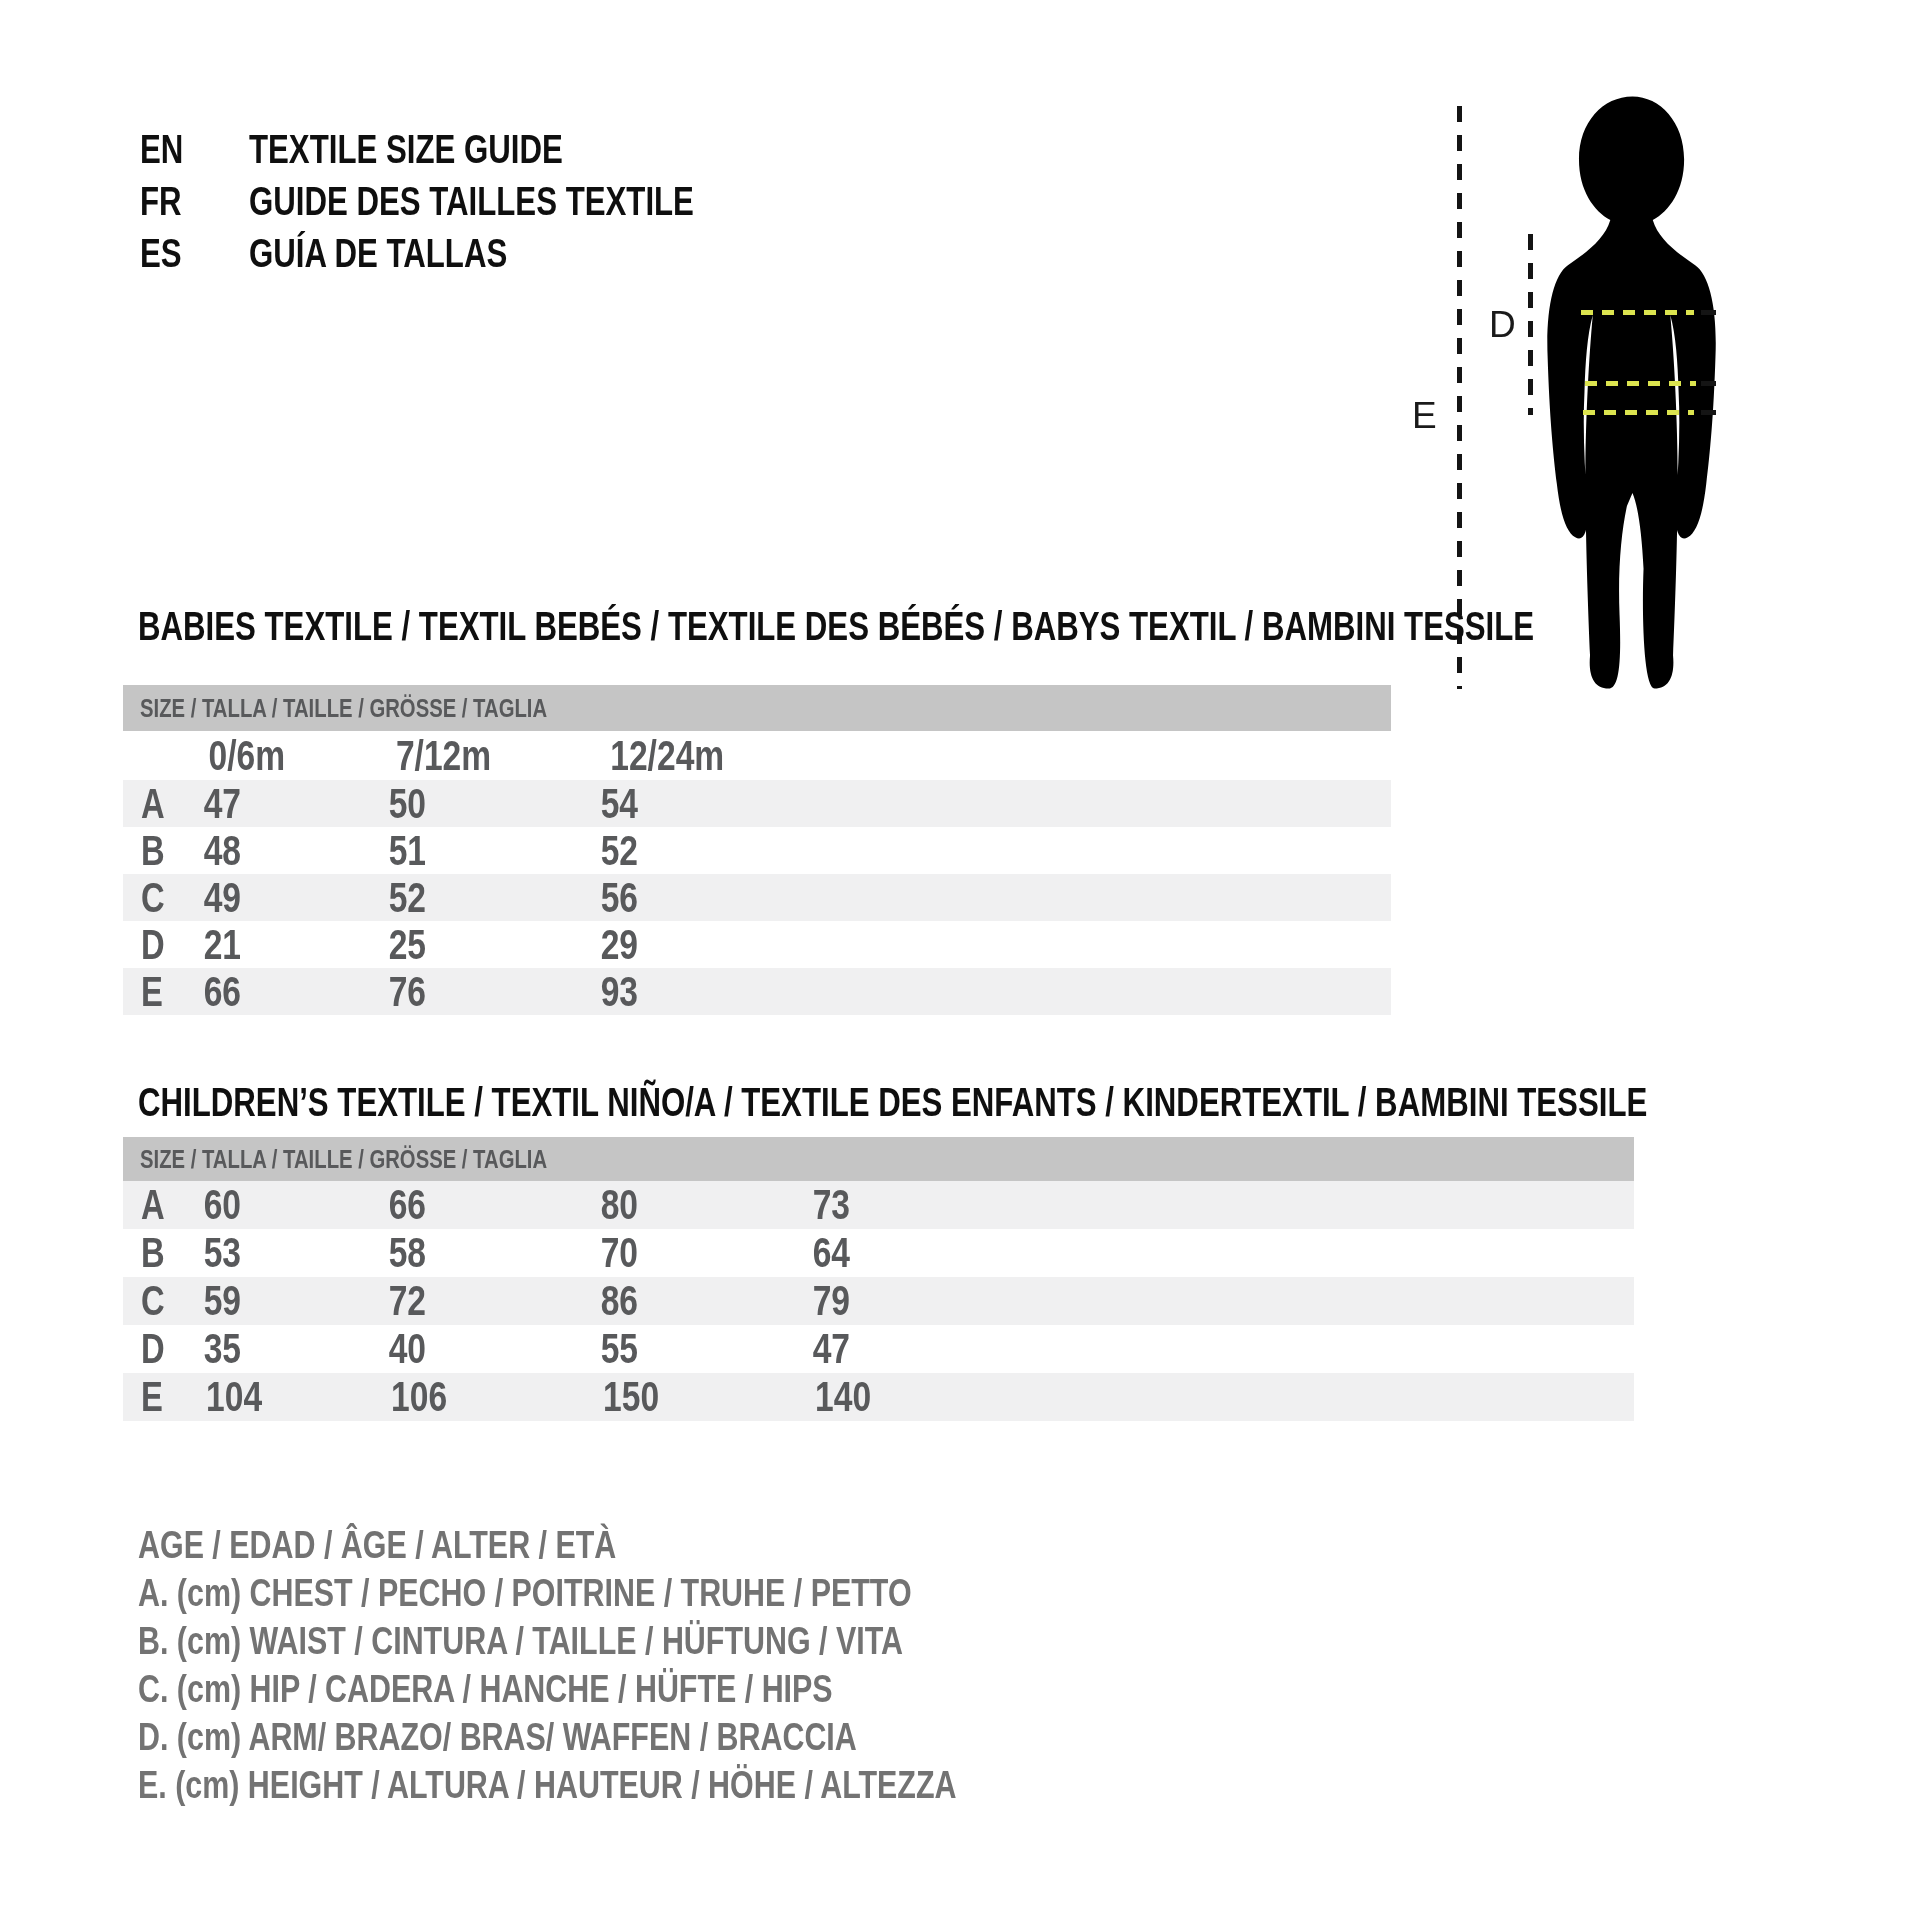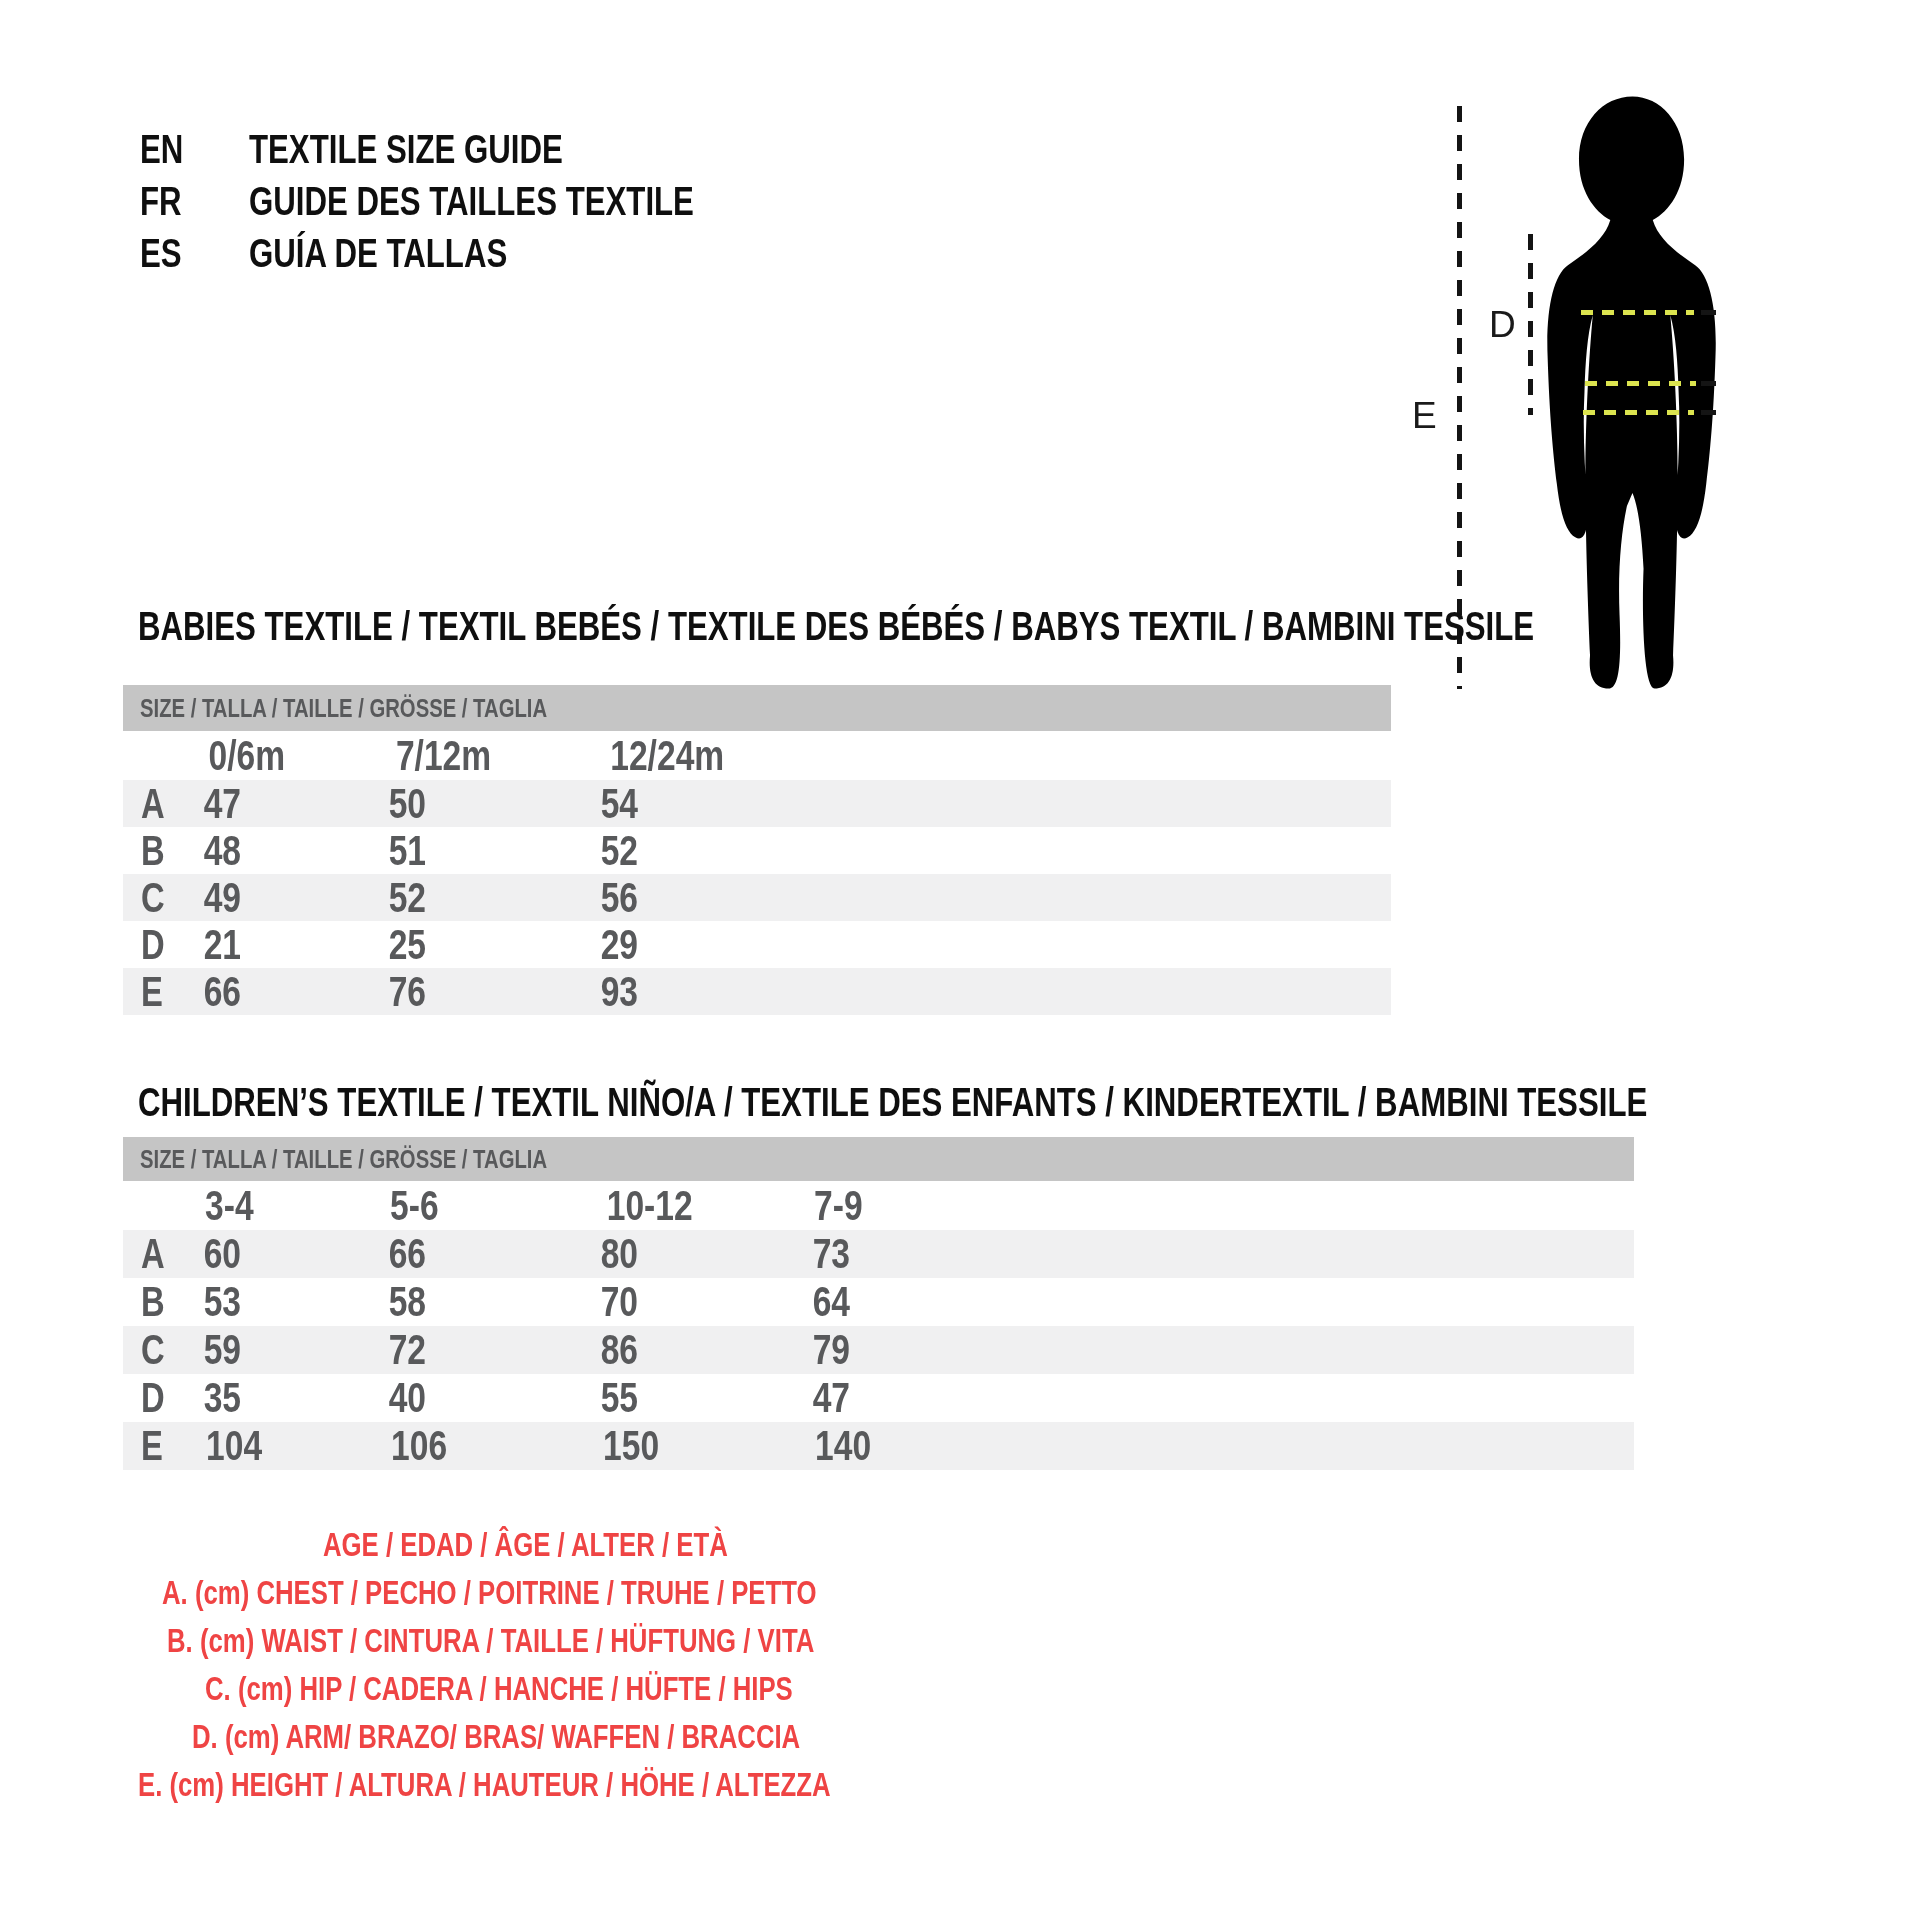--- a/index.html
+++ b/index.html
@@ -51,21 +51,21 @@
   .trow{display:grid;align-items:center;font-size:42px;font-weight:bold;color:#58595b;}
   .babies-wrap .trow{grid-template-columns:76px 185px 212px 212px 1fr;height:47px;}
   .children-wrap .trow{grid-template-columns:76px 185px 212px 212px 212px 1fr;height:48px;}
   .trow.colhead{height:49px;}
   .trow.stripe{background:#f0f0f1;}
   .tcell{text-align:left;}
   .tlabel{text-align:left;padding-left:17.5px;}
 
   
   .legend{position:absolute;left:138px;top:1521px;}
-  .legend-line{height:48px;line-height:48px;font-size:33px;font-weight:bold;color:#ef4444;text-align:center;}
+  .legend-line{height:48px;line-height:48px;font-size:39px;font-weight:bold;color:#737373;}
 </style>
 </head>
 <body>
 
 <div class="page">
 
   <div class="langs">
     <div class="lang-row">
       <span class="lang-code"><span class="cond">EN</span></span>
       <span class="cond">TEXTILE SIZE GUIDE</span>
@@ -177,28 +177,20 @@
     </div>
   </div>
 
   <div class="sec-title children-title">
     <span class="cond">CHILDREN’S TEXTILE / TEXTIL NIÑO/A / TEXTILE DES ENFANTS / KINDERTEXTIL / BAMBINI TESSILE</span>
   </div>
   <div class="tablewrap children-wrap">
     <div class="size-bar">
       <span class="cond">SIZE / TALLA / TAILLE / GRÖSSE / TAGLIA</span>
     </div>
-    <div class="trow colhead">
-      <span class="tcell"></span>
-      <span class="tcell"><span class="cond-c">3-4</span></span>
-      <span class="tcell"><span class="cond-c">5-6</span></span>
-      <span class="tcell"><span class="cond-c">10-12</span></span>
-      <span class="tcell"><span class="cond-c">7-9</span></span>
-      <span></span>
-    </div>
     <div class="trow stripe">
       <span class="tlabel"><span class="cond">A</span></span>
       <span class="tcell"><span class="cond-c">60</span></span>
       <span class="tcell"><span class="cond-c">66</span></span>
       <span class="tcell"><span class="cond-c">80</span></span>
       <span class="tcell"><span class="cond-c">73</span></span>
       <span></span>
     </div>
     <div class="trow">
       <span class="tlabel"><span class="cond">B</span></span>

